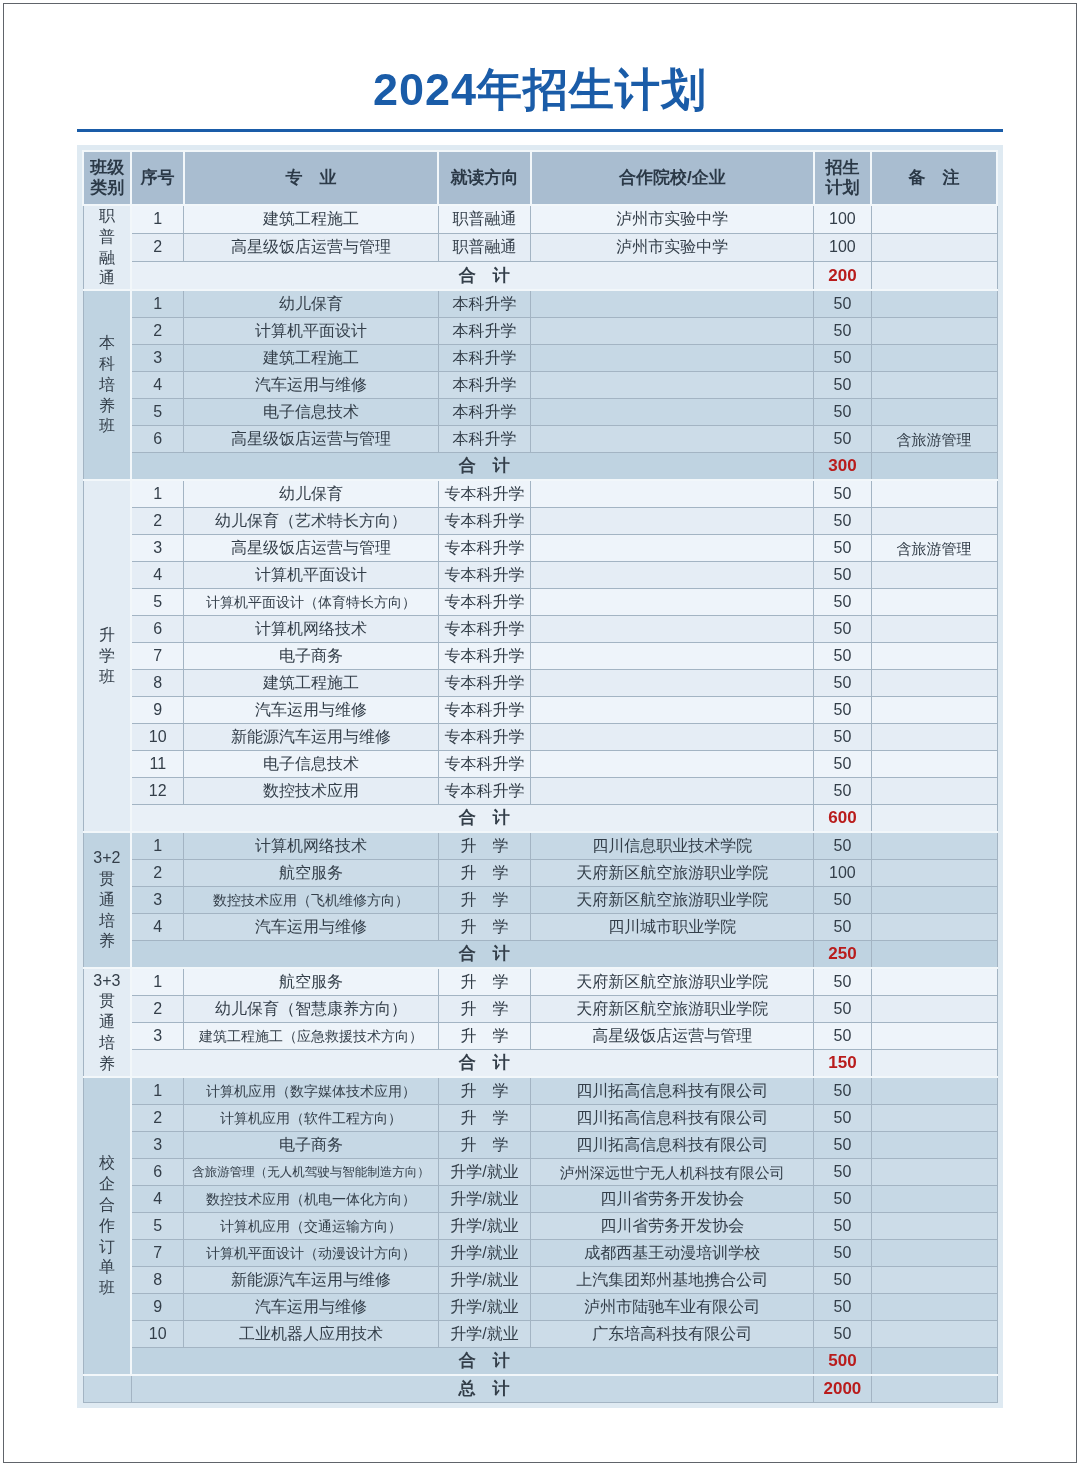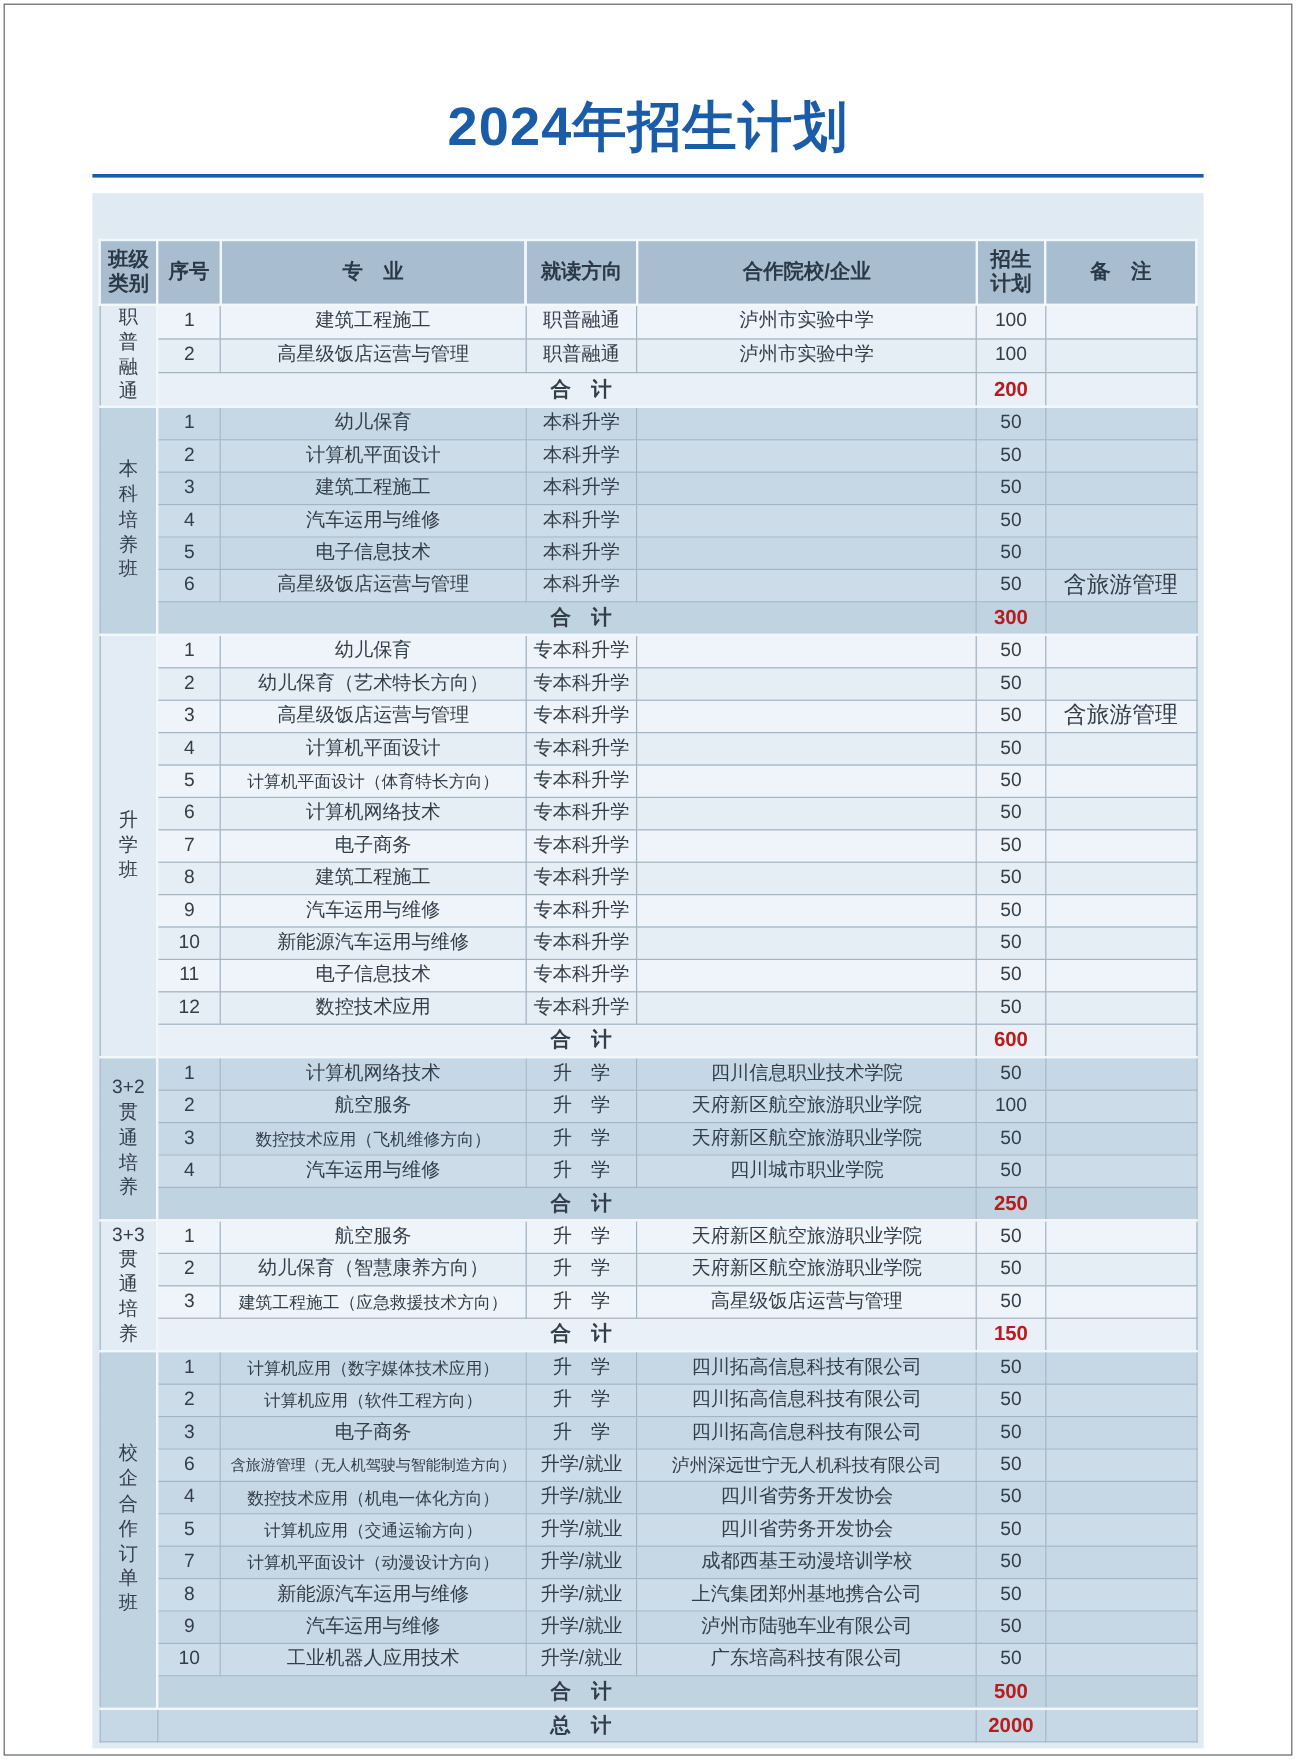--- a/index.html
+++ b/index.html
@@ -11,26 +11,26 @@
     --grid-line:#a3b4c3; --sep-white:#f2f7fa; --text-dark:#333e49;
     --table-frame:#dfeaf2;
   }
   html,body{margin:0;padding:0;}
   body{
     width:1080px;height:1466px;background:#ffffff;position:relative;
     font-family:"Liberation Sans","DejaVu Sans",sans-serif;color:var(--text-dark);
   }
   .frame{position:absolute;inset:3px;border:1px solid #60646a;pointer-events:none;}
   .title{
-    margin:0;padding-top:76px;text-align:center;
+    margin:0;padding-top:60px;text-align:center;
     color:var(--title-blue);font-size:45px;font-weight:bold;letter-spacing:1px;
   }
   .title-rule{height:3px;background:var(--title-blue);margin:9px 77px 0 77px;}
   .table-wrap{margin:13px 77px 0 77px;background:var(--table-frame);padding:5px;}
-  table{width:100%;border-collapse:collapse;table-layout:fixed;margin-top:33px;}
+  table{width:100%;border-collapse:collapse;table-layout:fixed;}
   col.c-cat{width:48px;} col.c-no{width:52px;} col.c-major{width:253px;}
   col.c-dir{width:92px;} col.c-partner{width:281px;} col.c-plan{width:57px;}
   col.c-note{width:125px;}
   th,td{
     border:1px solid var(--grid-line);text-align:center;vertical-align:middle;
     padding:0 1px;height:26px;line-height:1.15;overflow:hidden;font-size:16px;
   }
   thead th{
     background:var(--header-bg);height:52px;font-size:17px;font-weight:bold;
     color:#2b3947;border:2px solid var(--sep-white);white-space:pre-line;
@@ -45,21 +45,21 @@
   td.cat{border-right:2px solid var(--sep-white);}
   td.cat.light{background:var(--cat-light);}
   td.cat.blue{background:var(--cat-blue);}
   tr.group-start td,tr.total td{border-top:2px solid var(--sep-white);}
   .cat-lines{display:flex;flex-direction:column;align-items:center;line-height:1.3;font-size:16px;}
   td.label-cell{font-weight:bold;font-size:17px;padding-left:24px;}
   td.value-bold{font-weight:bold;font-size:17px;color:#b91c1c;}
   td.sz14{font-size:14px;}
   td.sz12{font-size:12.5px;}
   td.sz15{font-size:15px;}
-  td.note-cell{font-size:19px;}
+  td.note-cell{font-size:15px;}
 </style>
 </head>
 <body>
 
 <div class="page">
   <div class="frame"></div>
   <h1 class="title">2024年招生计划</h1>
   <div class="title-rule"></div>
   <div class="table-wrap">
     <table>

